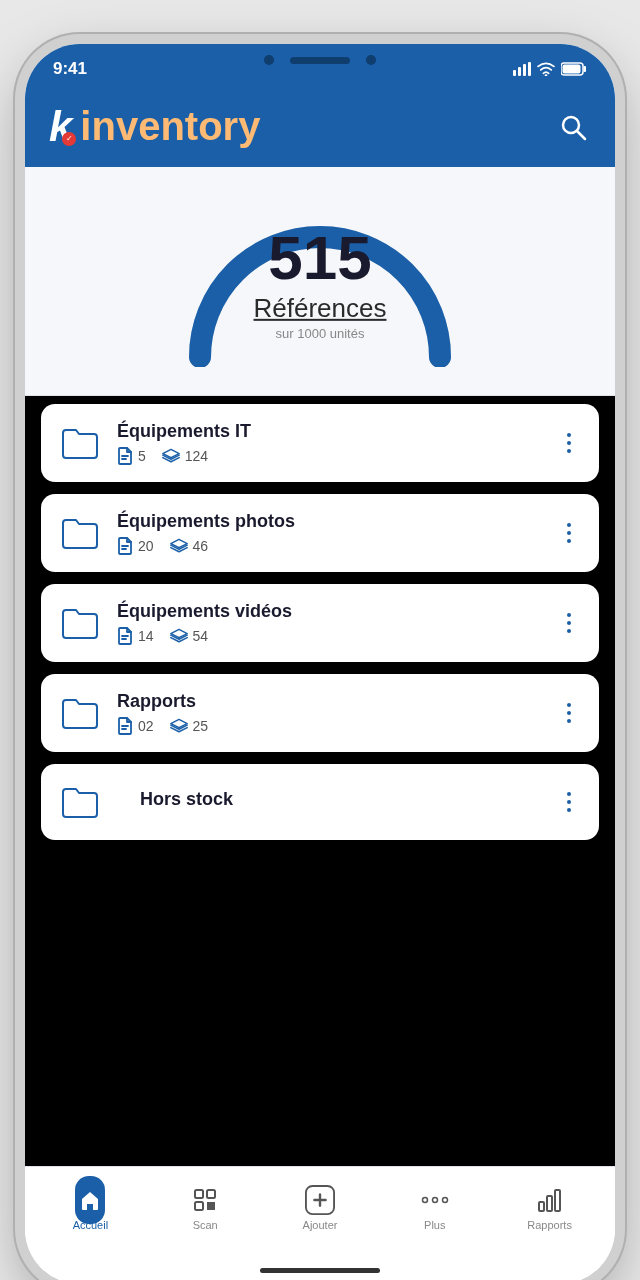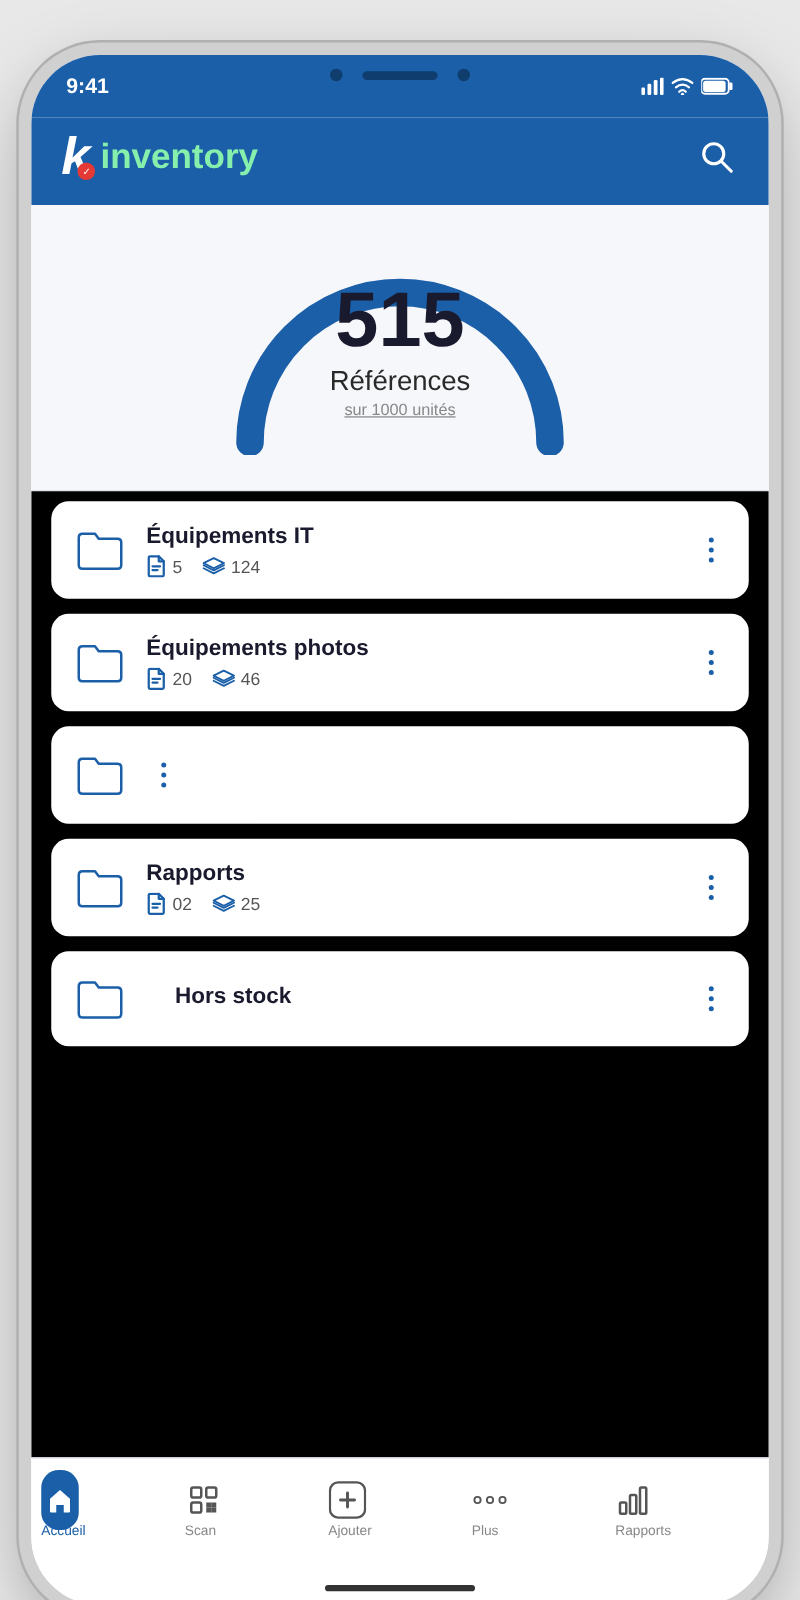--- a/index.html
+++ b/index.html
@@ -113,22 +113,22 @@
       align-items: center;
       justify-content: center;
     }
     .logo-check::after {
       content: '✓';
       color: white;
       font-size: 8px;
       font-style: normal;
     }
     .logo-text {
-      color: #86efac;
-      font-size: 28px;
+      color: #fdba74;
+      font-size: 40px;
       font-weight: 700;
       letter-spacing: 0;
     }
     .header-search {
       width: 36px;
       height: 36px;
       display: flex;
       align-items: center;
       justify-content: center;
     }
@@ -166,30 +166,30 @@
       transform: translate(-50%, -44%);
       text-align: center;
     }
     .gauge-number {
       font-size: 62px;
       font-weight: 900;
       color: #1a1a2e;
       line-height: 1;
     }
     .gauge-label {
-      font-size: 22px;
+      font-size: 26px;
       color: #2a2a2a;
       font-weight: 400;
       margin-top: 4px;
+      text-decoration: underline;
     }
     .gauge-sublabel {
       font-size: 13px;
       color: #888;
       margin-top: 2px;
-      text-decoration: underline;
     }
 
     
     .list-section {
       flex: 1;
       background: #000000;
       padding: 8px 16px 0 16px;
       overflow-y: auto;
     }
 
@@ -268,20 +268,21 @@
       height: 90px;
       display: flex;
       align-items: center;
       justify-content: space-around;
       padding: 0 8px;
       padding-bottom: 8px;
     }
     .nav-item {
       display: flex;
       flex-direction: column;
+      align-items: center;
       gap: 4px;
       flex: 1;
       cursor: pointer;
     }
     .nav-icon {
       width: 30px;
       height: 30px;
       display: flex;
       align-items: center;
       justify-content: center;
@@ -457,20 +458,42 @@
           <div class="dot"></div>
           <div class="dot"></div>
       </div>
     </div>
 
     <div class="category-card">
       <div class="category-icon">
         <svg width="40" height="36" viewBox="0 0 40 36">
           <path d="M3 8 Q3 5 6 5 L16 5 L19 9 L34 9 Q37 9 37 12 L37 30 Q37 33 34 33 L6 33 Q3 33 3 30 Z" stroke="#1a5fa8" stroke-width="2" fill="none"></path>
         </svg>
+      </div>
+      <div class="category-info">
+        <div class="category-name">Équipements vidéos</div>
+        <div class="category-stats">
+          <div class="stat-item">
+            <svg width="16" height="18" viewBox="0 0 16 18">
+              <path d="M3 1 H10 L14 5 V16 Q14 17 13 17 H3 Q2 17 2 16 V2 Q2 1 3 1Z"></path>
+              <path d="M10 1 V5 H14"></path>
+              <line x1="5" y1="9" x2="11" y2="9"></line>
+              <line x1="5" y1="12" x2="9" y2="12"></line>
+            </svg>
+            <span>14</span>
+          </div>
+          <div class="stat-item">
+            <svg width="18" height="16" viewBox="0 0 22 18">
+              <path d="M11 1 L21 6 L11 11 L1 6 Z"></path>
+              <path d="M1 11 L11 16 L21 11"></path>
+              <path d="M1 8 L11 13 L21 8"></path>
+            </svg>
+            <span>54</span>
+          </div>
+        </div>
       </div>
       <div class="category-more">
         <div class="dot"></div>
           <div class="dot"></div>
           <div class="dot"></div>
       </div>
     </div>
 
     <div class="category-card">
       <div class="category-icon">

